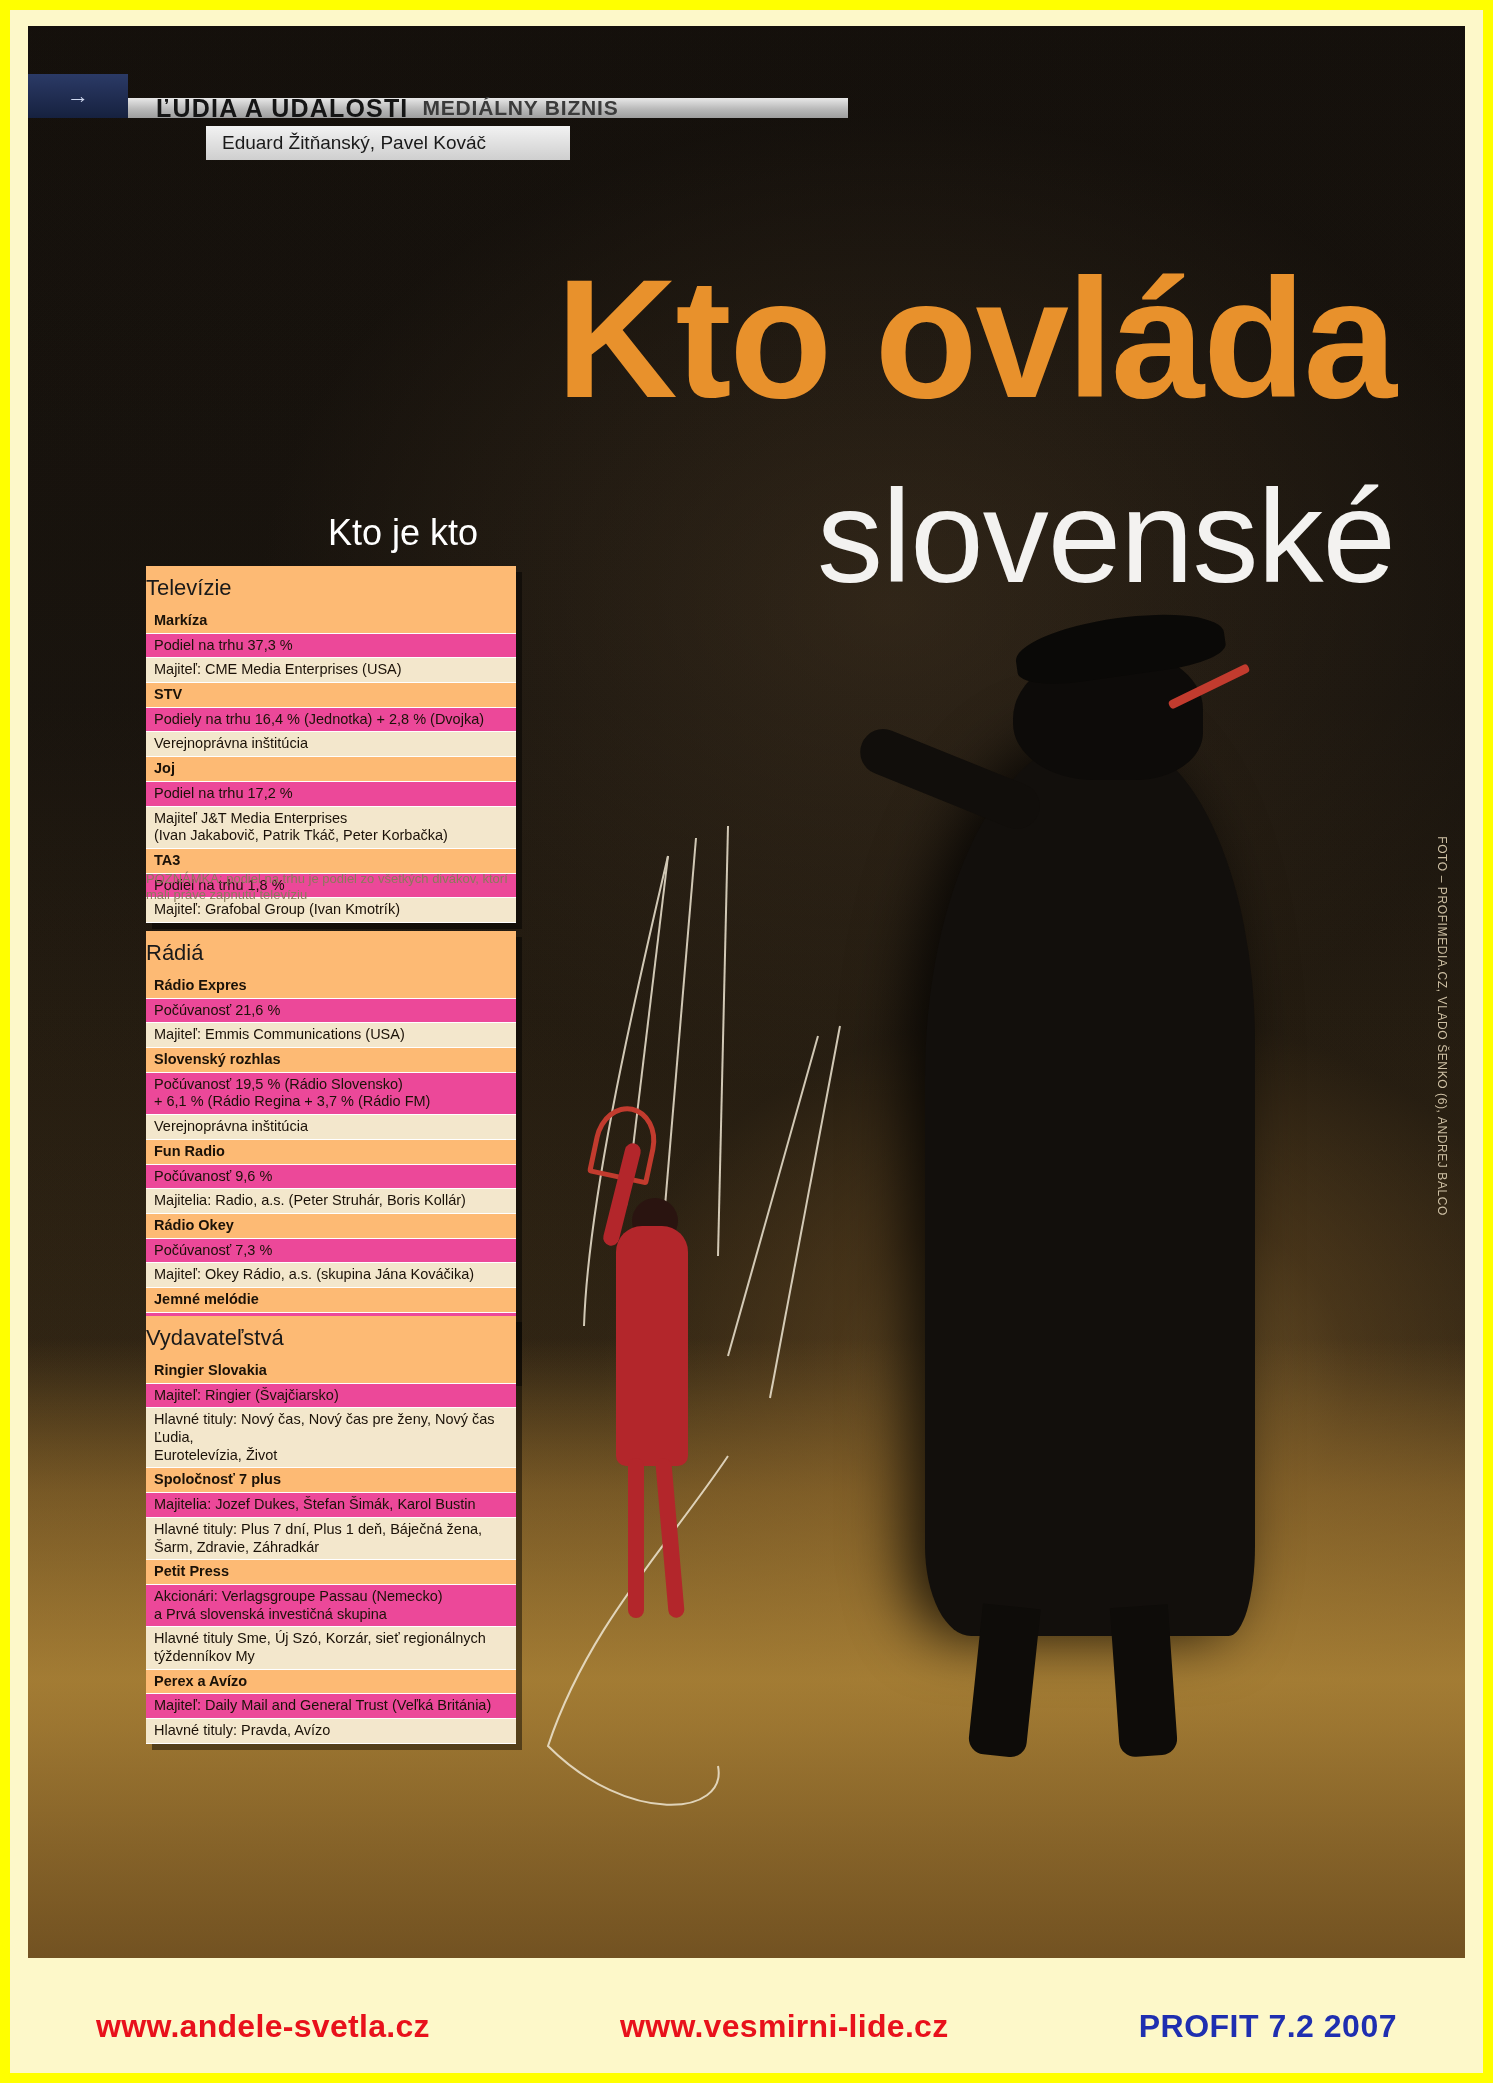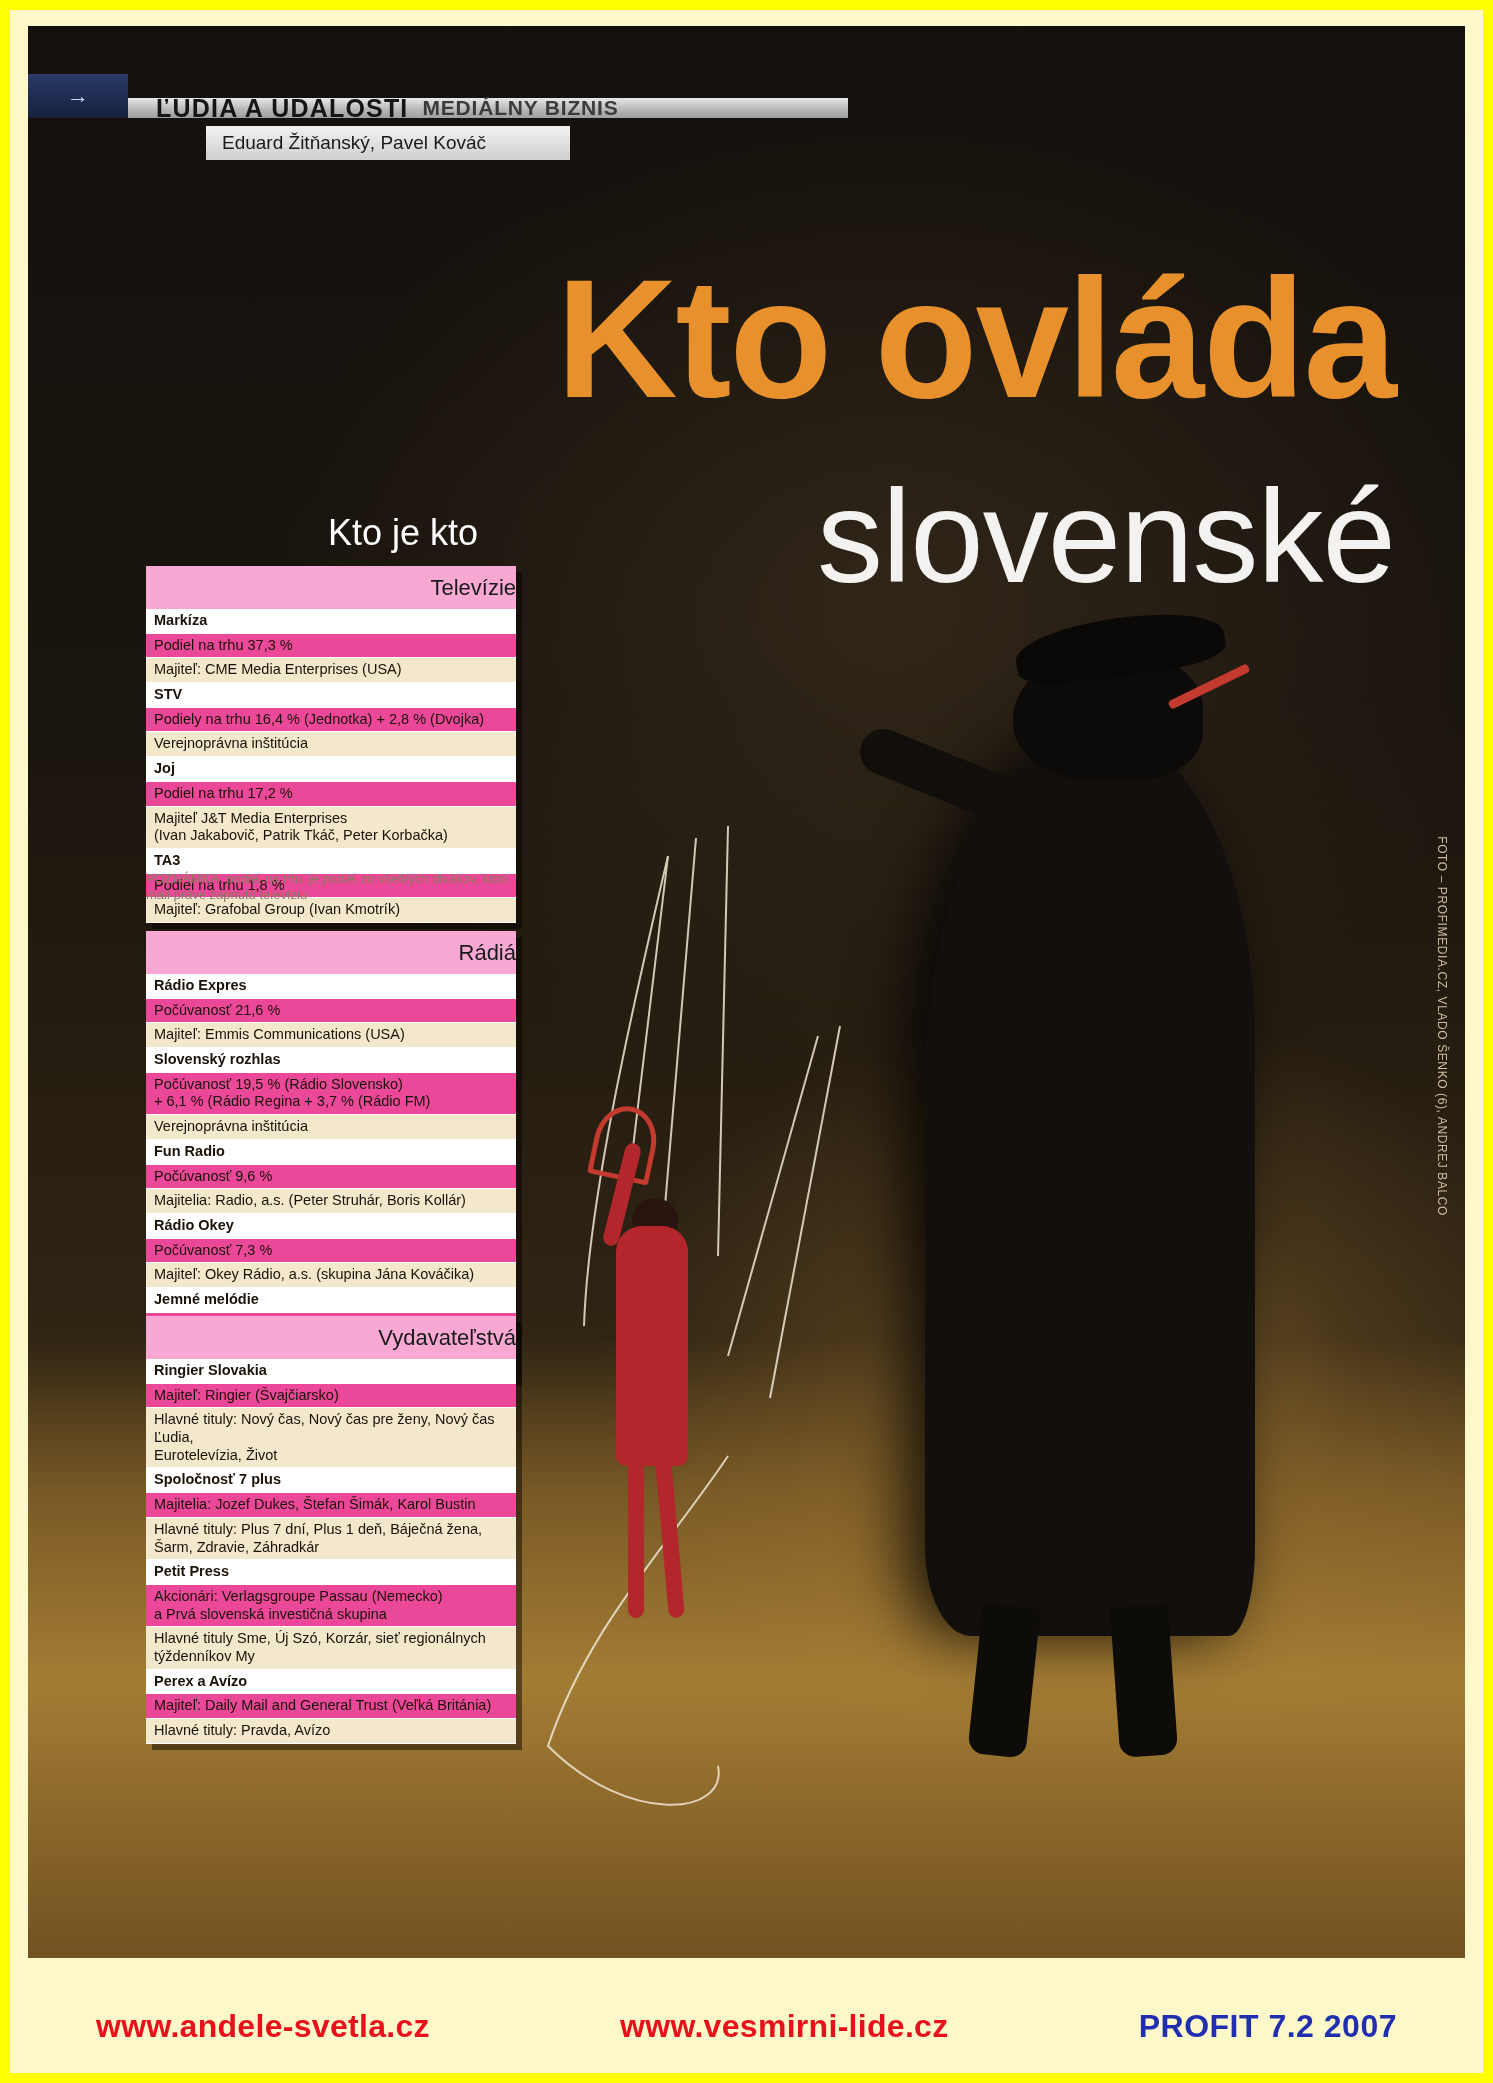--- a/index.html
+++ b/index.html
@@ -150,36 +150,36 @@
   }
 
   
   .tbl {
     position: absolute;
     width: 370px;
     background: #f4ecd9;
     box-shadow: 6px 6px 0 rgba(0,0,0,0.45);
   }
   .tbl-title {
-    background: #f9a8d4;
-    text-align: right;
+    background: #fdba74;
+    text-align: left;
     font-size: 22px;
     color: #1a1a1a;
     padding: 9px 0 8px 0;
   }
   .row {
     font-size: 14.5px;
     color: #1b1208;
     padding: 3px 8px;
     line-height: 1.22;
     border-bottom: 1px solid #ffffff;
     box-sizing: border-box;
   }
   .row.hdr {
-    background: #ffffff;
+    background: #fdba74;
     font-weight: bold;
   }
   .row.alt1 { background: #ec4899; }
   .row.alt2 { background: #f3e7cc; }
   .note {
     position: absolute;
     width: 380px;
     font-size: 13px;
     color: #8a7a5c;
     line-height: 1.25;

